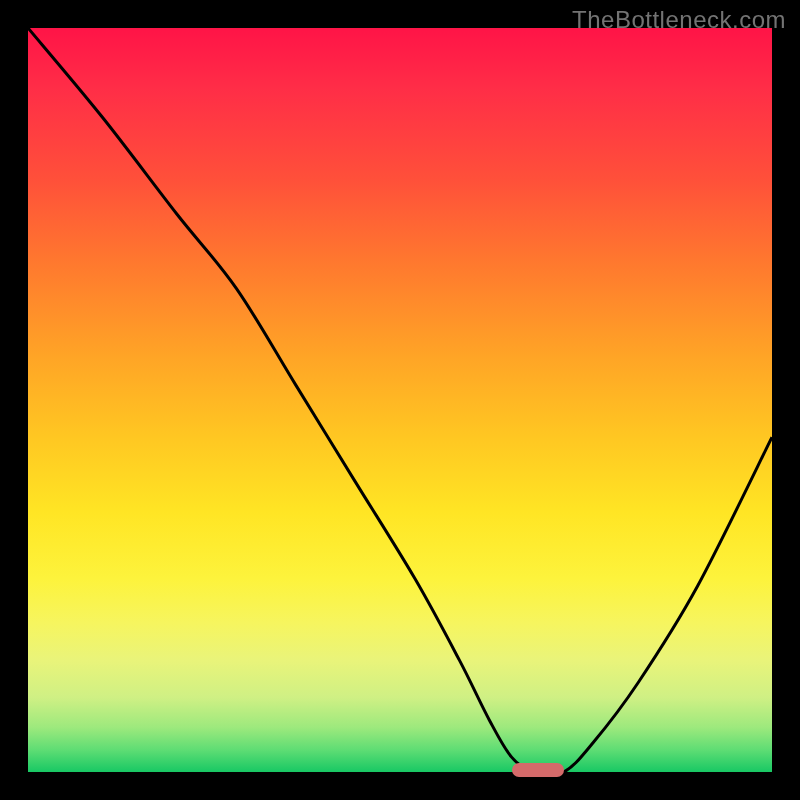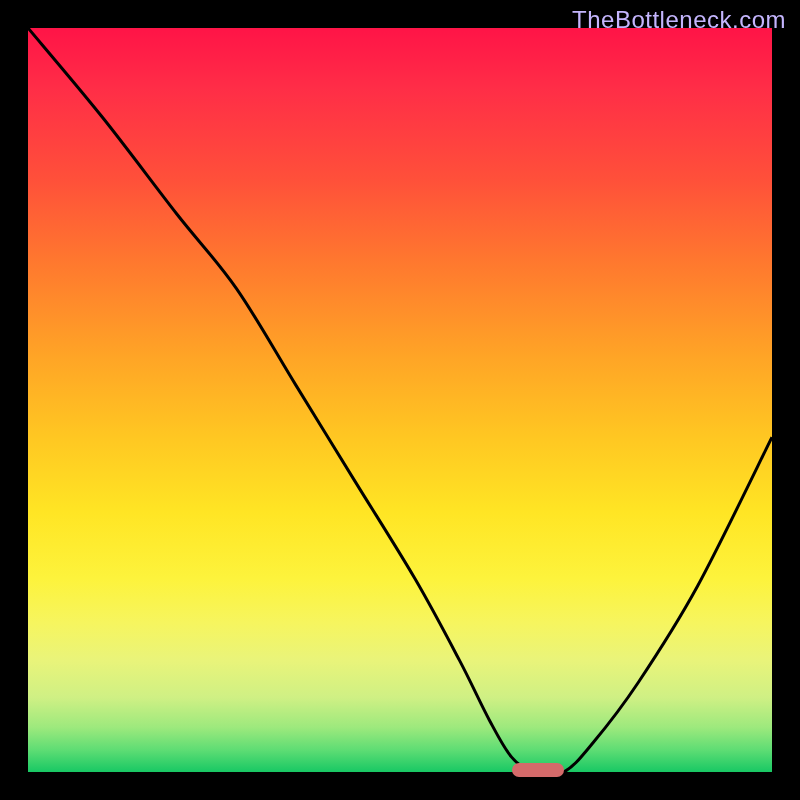--- a/index.html
+++ b/index.html
@@ -38,21 +38,21 @@
       #cff084 90%,
       #9de97d 94%,
       #5fdd74 97%,
       #18c864 100%
     );
   }
   .watermark {
     position: absolute;
     top: 6px;
     right: 14px;
-    color: #c4b5fd;
+    color: #737373;
     font-size: 24px;
     letter-spacing: 0.5px;
     user-select: none;
   }
   svg.overlay {
     position: absolute;
     left: 0;
     top: 0;
     width: 744px;
     height: 744px;

